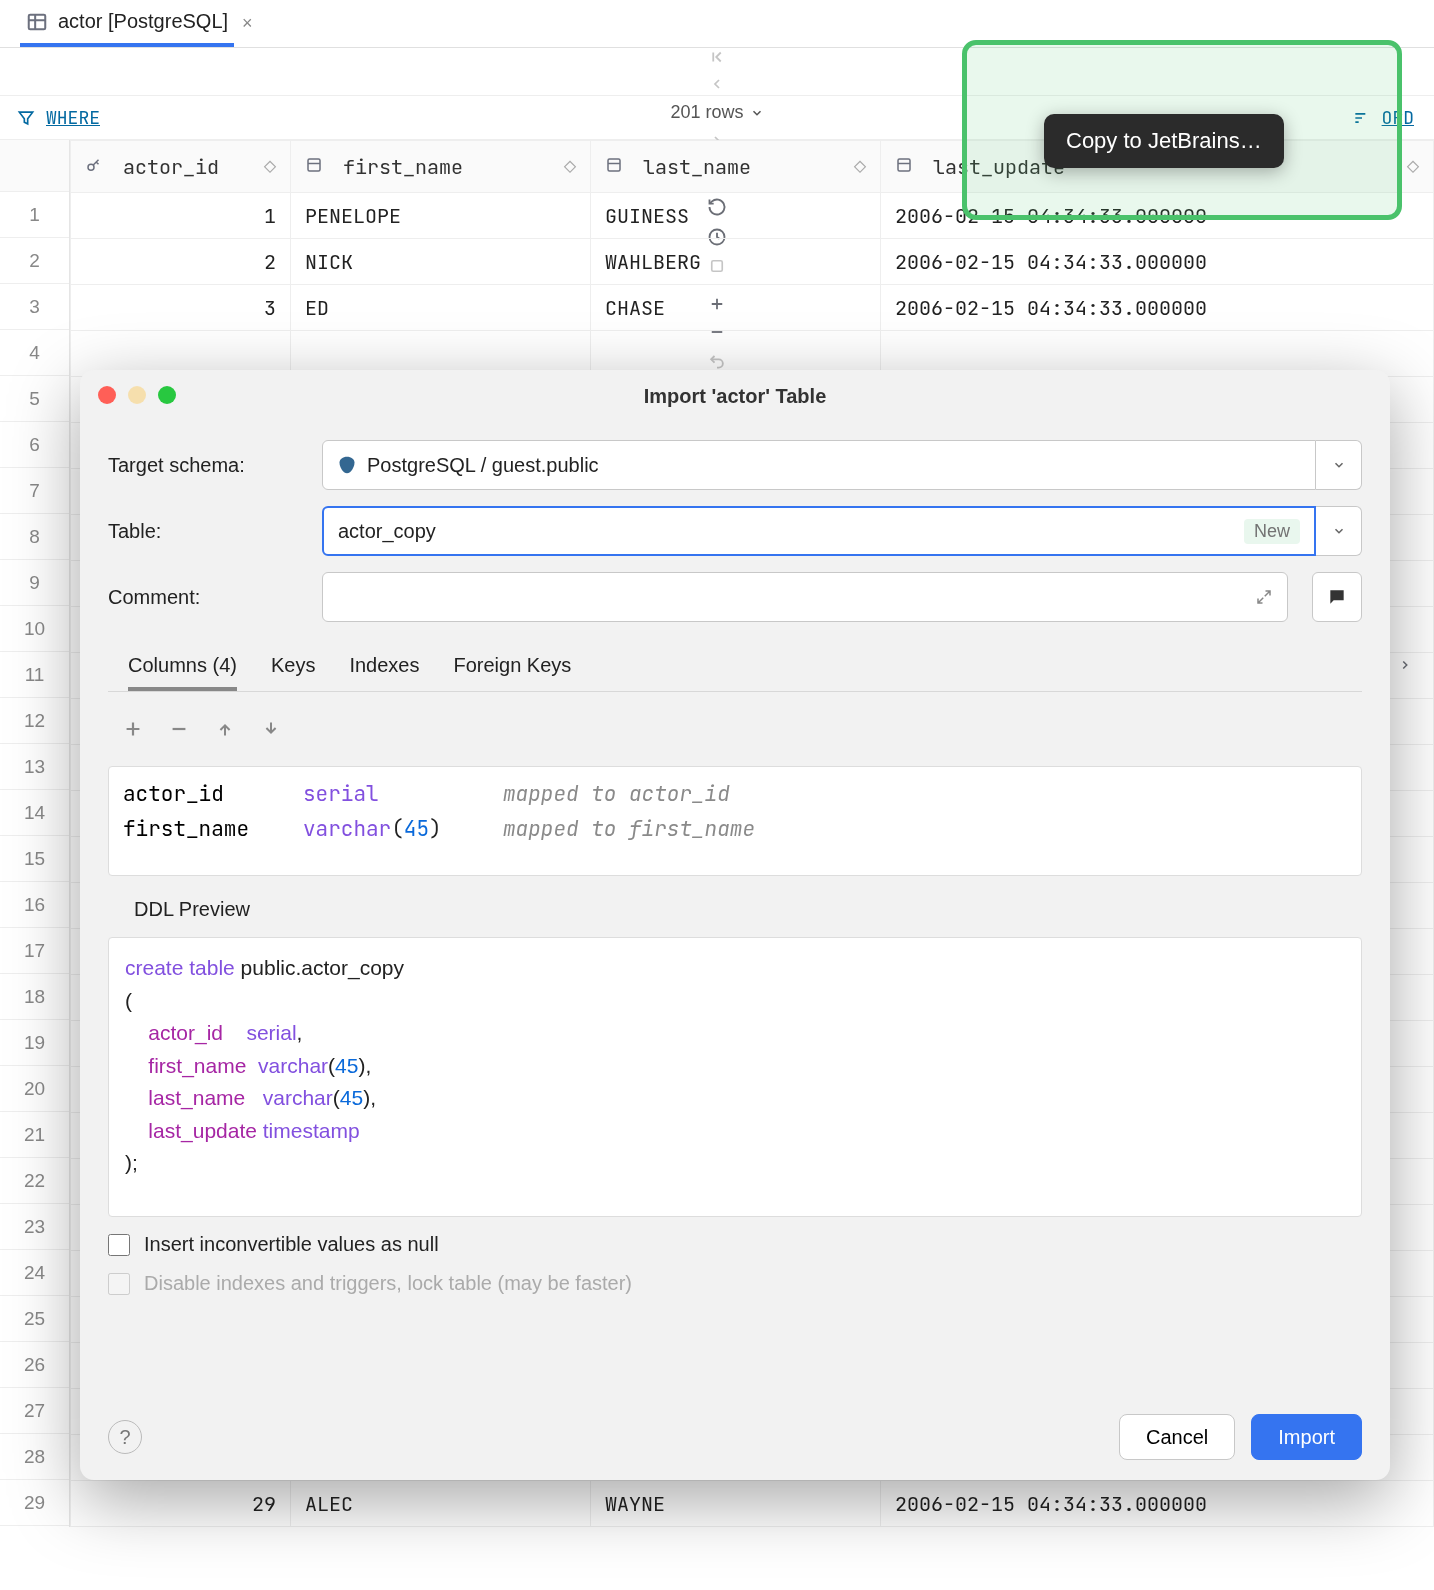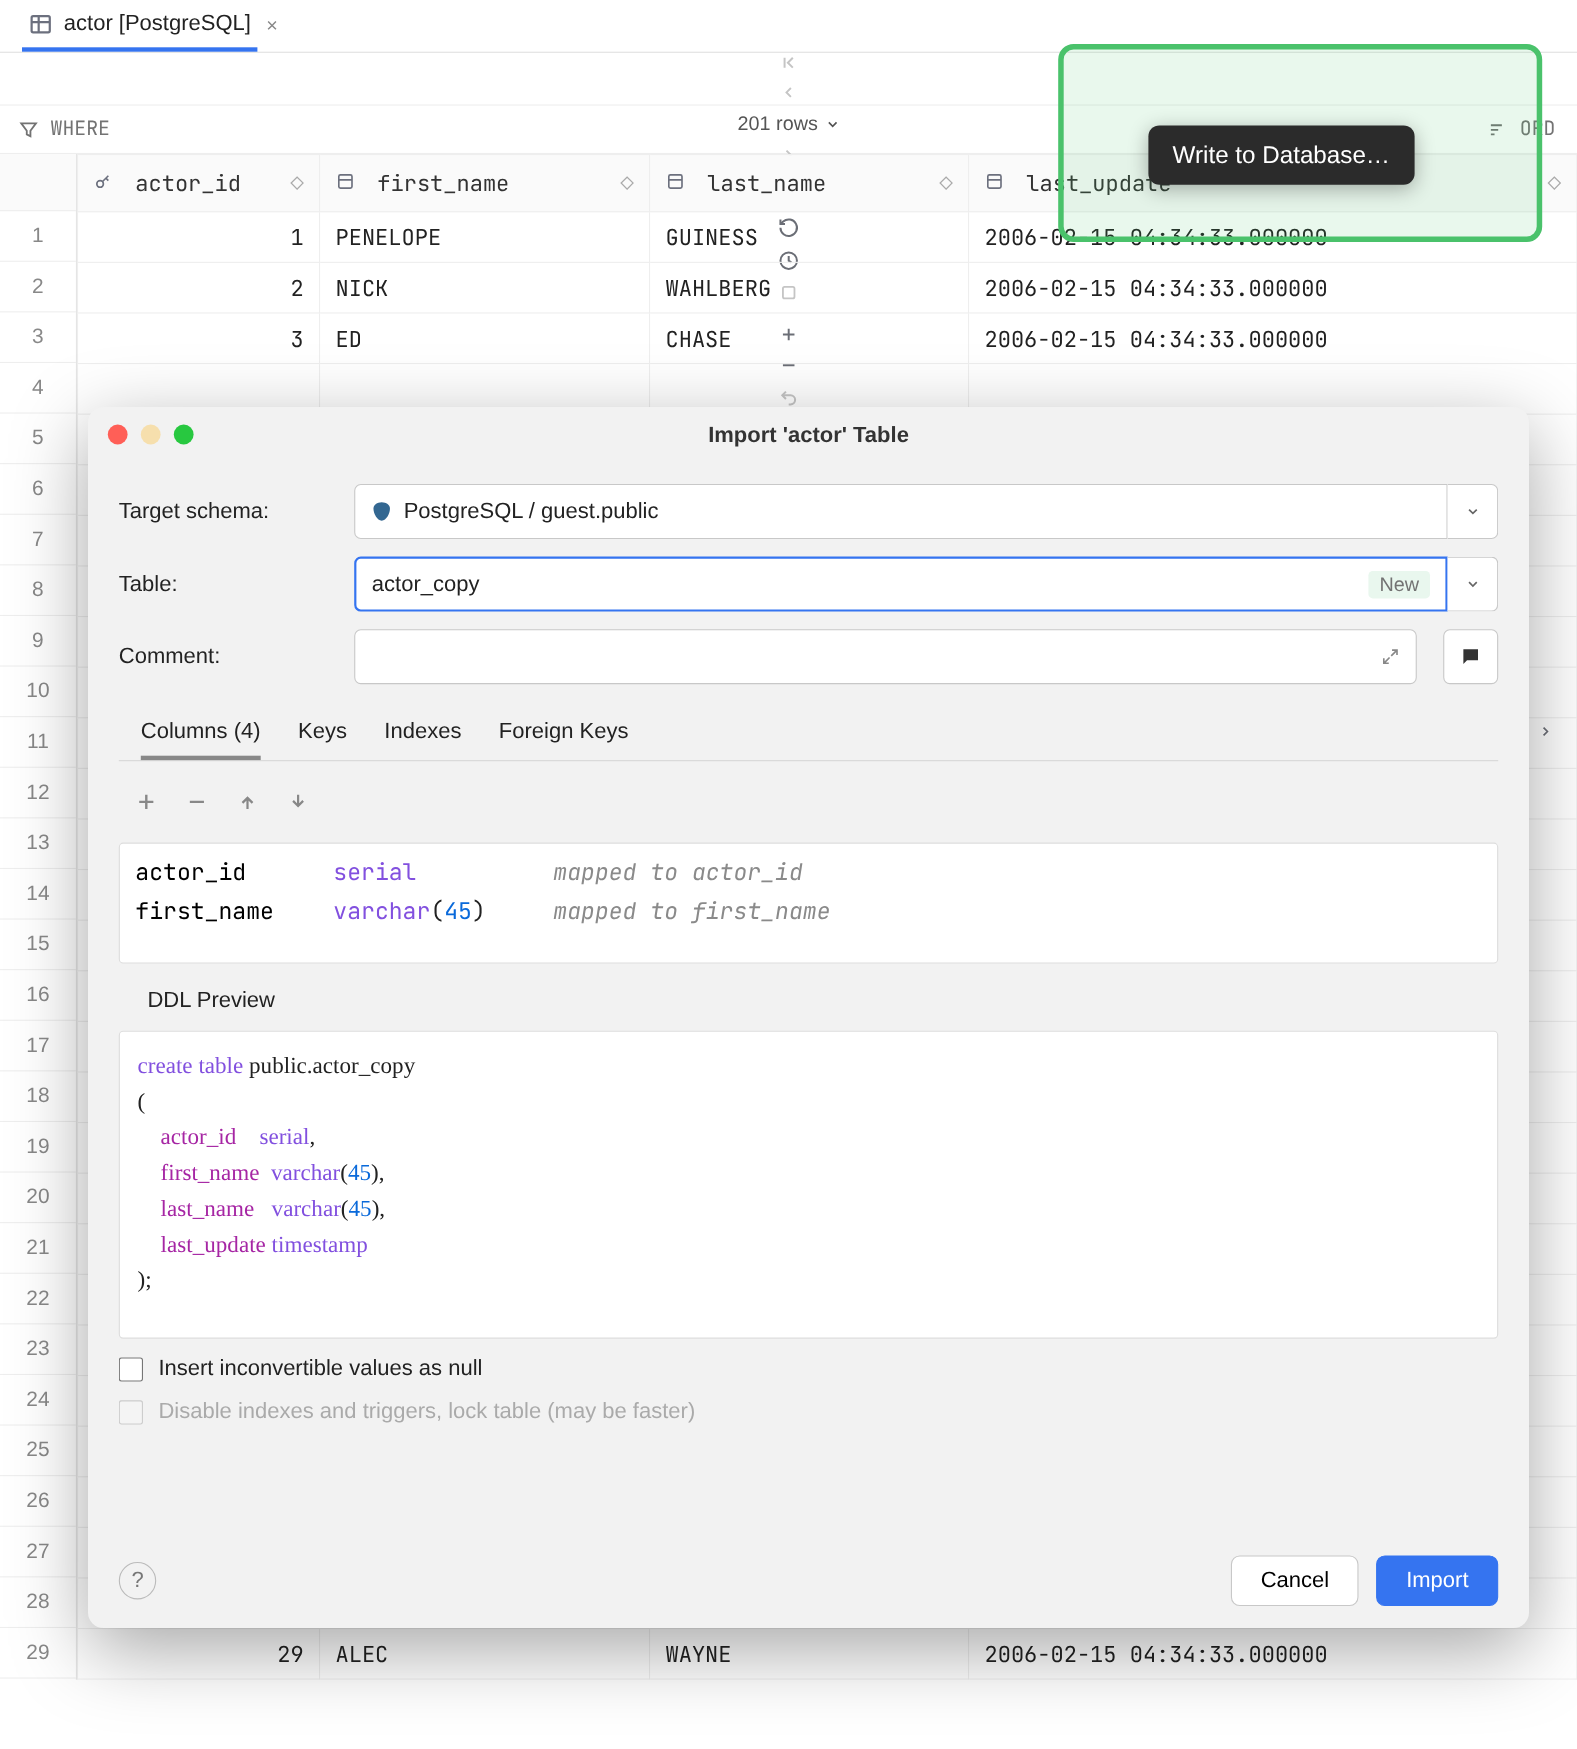--- a/index.html
+++ b/index.html
@@ -75,22 +75,23 @@
   z-index:20;
   box-shadow:0 4px 18px rgba(0,0,0,0.3);
 }
 
 
 .filter-row {
   height:44px;
   display:flex;
   align-items:center;
   border-bottom:1px solid #eee;
-  color:#737373;
+  color:#0369a1;
   font-size:18px;
+  text-decoration:underline;
 }
 .filter-row .where { display:flex; align-items:center; gap:10px; padding-left:16px; flex:1; }
 .filter-row .order { display:flex; align-items:center; gap:10px; padding-right:20px; }
 
 
 .datagrid { display:flex; }
 .gutter { width:70px; border-right:1px solid #e5e5e5; }
 .gutter .cell, .gutter .hdr {
   height:46px; display:flex; align-items:center; justify-content:center;
   color:#888; font-size:19px; border-bottom:1px solid #eee;
@@ -164,21 +165,21 @@
 .colmap .ctype{ display:inline-block; width:200px;}
 .colmap .kw{ color:#8250df;}
 .colmap .num{ color:#0969da;}
 .colmap .note{ color:#8a8a8a; font-style:italic;}
 
 
 .ddl-label { padding:6px 18px 0 26px; font-size:20px; color:#222; }
 .ddl {
   background:#fff; border:1px solid #ddd; border-radius:4px;
   padding:14px 16px; font-size:21px; line-height:1.55;
-  font-family:Liberation Serif, serif;
+  font-family:Liberation Sans, sans-serif;
   height: 280px;
 }
 .ddl .kw{color:#8250df;} .ddl .col{color:#a626a4;} .ddl .ty{color:#8250df;}
 .ddl .n{color:#0969da;} .ddl .p{color:#222;}
 
 
 .check-row{ display:flex; align-items:center; gap:14px; font-size:20px; }
 .check-row input[type=checkbox]{ width:22px; height:22px; }
 .check-row.disabled{ color:#aaa; }
 .errpath{
@@ -311,21 +312,21 @@
       </svg>
     </div>
   <div class="btn-icon" style="margin-left:auto">
       <svg width="14" height="14" viewBox="0 0 24 24" fill="none" stroke="currentColor" stroke-width="2.6">
         <path d="M9 6l6 6-6 6"></path>
       </svg>
     </div>
 </div>
 
 <div class="highlight-region"></div>
-<div class="tooltip-dark"><span>Write to Database…</span></div>
+<div class="tooltip-dark"><span>Copy to JetBrains…</span></div>
 
 <div class="filter-row">
   <div class="where">
     <svg width="20" height="20" viewBox="0 0 24 24" fill="none" stroke="currentColor" stroke-width="2">
         <path d="M4 5h16l-6 8v6l-4-2v-4z"></path>
       </svg>
     <span class="mono">WHERE</span>
   </div>
   <div class="order">
     <svg width="20" height="20" viewBox="0 0 24 24" fill="none" stroke="currentColor" stroke-width="2">

